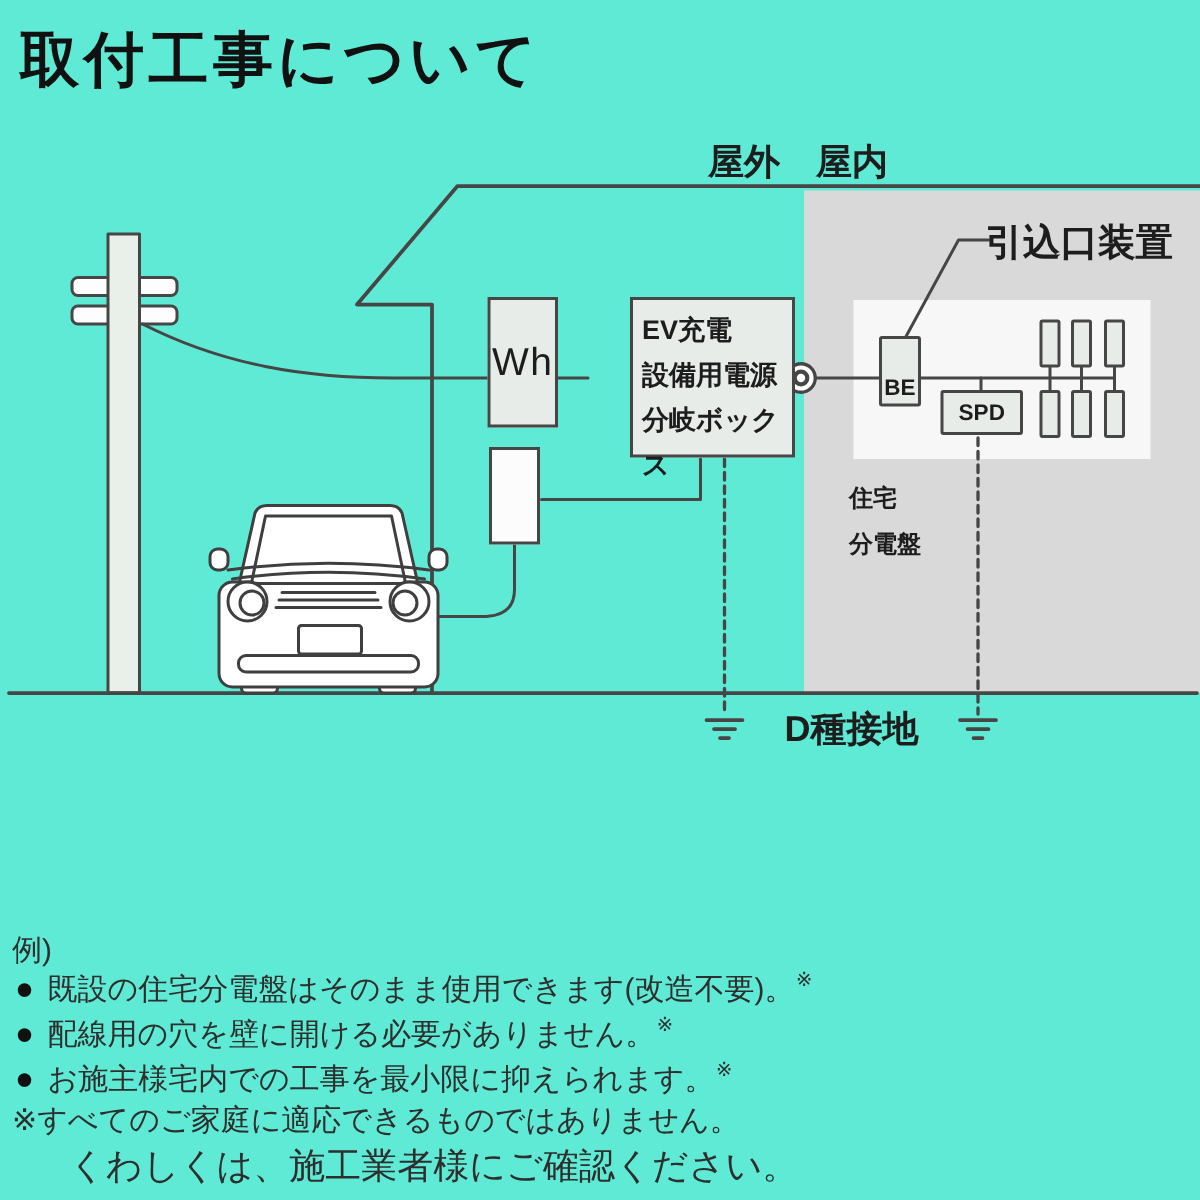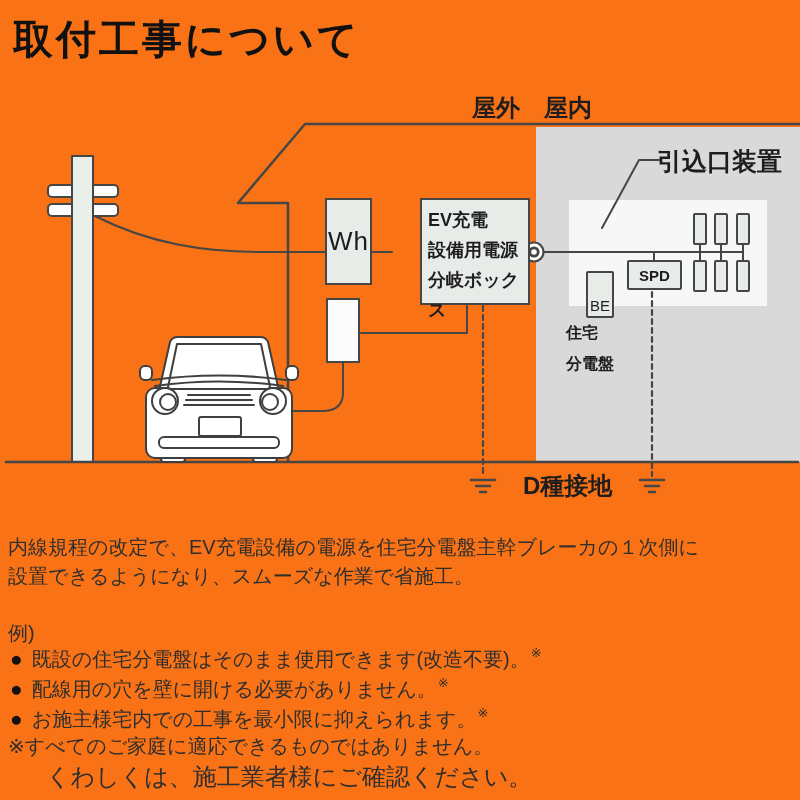--- a/index.html
+++ b/index.html
@@ -1,30 +1,30 @@
 <!DOCTYPE html>
 <html><head>
 <meta charset="utf-8">
 <style>
   html,body{margin:0;padding:0;background:#fff;}
-  .page{position:relative;width:800px;height:800px;background:#f97316;overflow:hidden;
+  .page{position:relative;width:800px;height:800px;background:#5eead4;overflow:hidden;
         font-family:"Liberation Sans","DejaVu Sans",sans-serif;color:#222;}
   .page-title{position:absolute;left:13px;top:12px;font-size:40px;font-weight:bold;
         letter-spacing:3px;color:#111;white-space:nowrap;}
   .indoor-bg{position:absolute;left:536px;top:127px;width:264px;height:335px;background:#d9d9d9;z-index:1;}
   .panel-bg{position:absolute;left:569px;top:200px;width:198px;height:106px;background:#f7f7f7;z-index:2;}
   svg.diagram{position:absolute;left:0;top:0;z-index:3;pointer-events:none;}
   .dbox{position:absolute;background:#e8ece9;border:2px solid #464646;box-sizing:border-box;z-index:4;
         display:flex;align-items:center;justify-content:center;color:#1d1d1d;}
   .dbox.white{background:#fcfcfc;}
   .lbl{position:absolute;font-weight:bold;color:#1d1d1d;white-space:pre-line;z-index:5;}
   .wh-text{font-size:26px;font-weight:500;letter-spacing:1px;}
   .ev-box{align-items:flex-start;justify-content:flex-start;padding:5px 2px 0 6px;
         font-size:18px;font-weight:bold;line-height:30px;white-space:pre-line;margin-left:32px;}
-  .be-box{align-items:flex-end;padding-bottom:2px;font-size:15px;font-weight:400;border-radius:2px;margin-top:47px;}
+  .be-box{align-items:flex-end;padding-bottom:2px;font-size:15px;font-weight:700;border-radius:2px;}
   .spd-box{font-size:15px;font-weight:700;border-radius:2px;}
   .breaker{position:absolute;width:14px;height:32px;background:#e8ece9;border:2px solid #464646;
         box-sizing:border-box;border-radius:2px;z-index:4;}
   .textblock{position:absolute;left:8px;color:#2e2e2e;z-index:5;}
   .desc{top:533px;font-size:20px;line-height:29px;white-space:pre-line;}
   .ex-head{top:620px;font-size:20px;}
   .bullet-row{position:absolute;left:10px;font-size:20px;color:#2e2e2e;z-index:5;white-space:nowrap;}
   .bullet-row .bullet{font-size:21px;color:#111;margin-right:9px;}
   .bullet-row sup{font-size:13px;position:relative;top:-1px;margin-left:1px;}
   .note1{top:733px;font-size:20px;}
@@ -128,22 +128,20 @@
 
   <div class="dbox white" style="left:326px;top:298px;width:34px;height:65px;"></div>
 
   <div class="lbl" style="left:472px;top:92px;font-size:24px;">屋外</div>
   <div class="lbl" style="left:544px;top:92px;font-size:24px;">屋内</div>
   <div class="lbl" style="left:657px;top:145px;font-size:25px;">引込口装置</div>
   <div class="lbl" style="left:566px;top:317px;font-size:16px;line-height:31px;">住宅
 分電盤</div>
   <div class="lbl" style="left:523px;top:470px;font-size:24px;">D種接地</div>
 
-  <div class="textblock desc">内線規程の改定で、EV充電設備の電源を住宅分電盤主幹ブレーカの１次側に
-設置できるようになり、スムーズな作業で省施工。</div>
 
   <div class="textblock ex-head">例)</div>
 
   <div class="bullet-row" style="top:676px;">
     <span class="bullet">●</span><span>配線用の穴を壁に開ける必要がありません。</span><sup>※</sup>
   </div>
   <div class="bullet-row" style="top:646px;">
     <span class="bullet">●</span><span>既設の住宅分電盤はそのまま使用できます(改造不要)。</span><sup>※</sup>
   </div>
   <div class="bullet-row" style="top:706px;">

